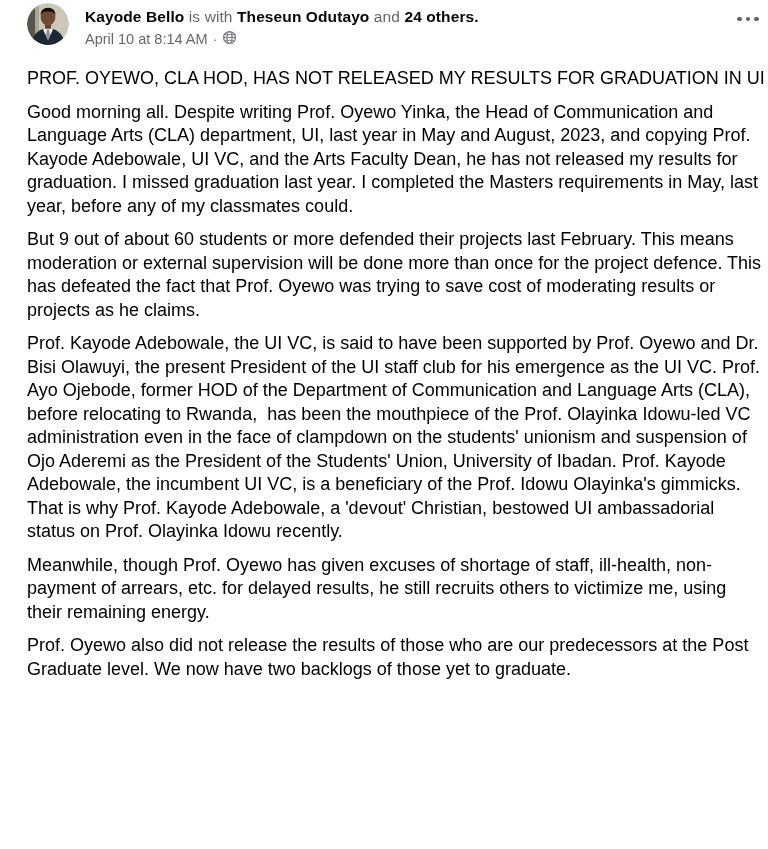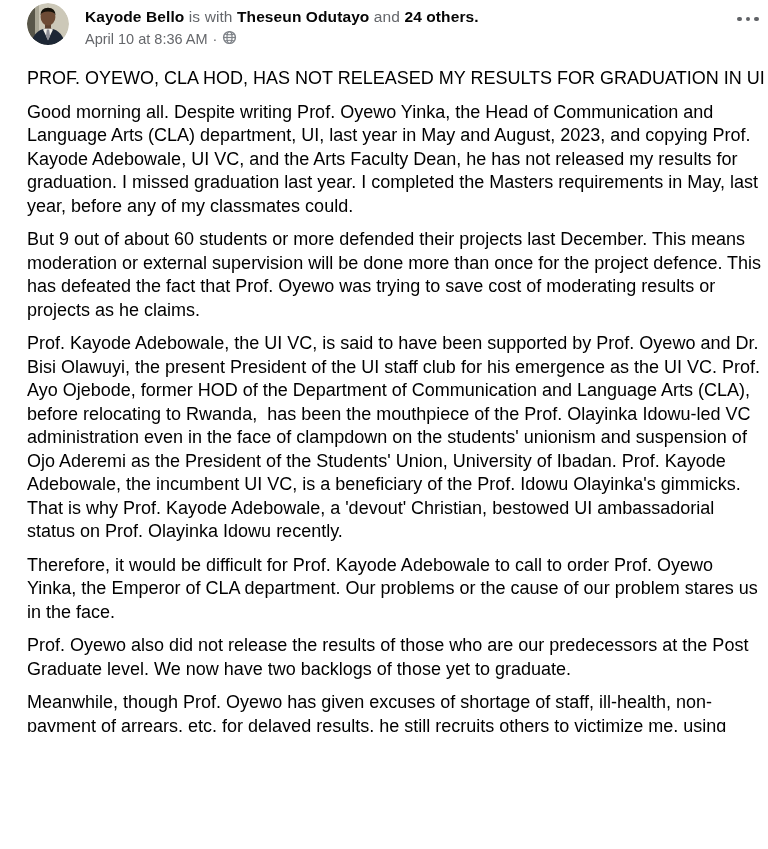--- a/index.html
+++ b/index.html
@@ -133,21 +133,21 @@
     </div>
 
     <div class="header-text">
       <div class="name-line">
         <span class="bold">Kayode Bello</span>
         <span class="plain">is with</span>
         <span class="bold">Theseun Odutayo</span>
         <span class="plain">and</span> <span class="bold">24 others</span><span class="bold">.</span>
       </div>
       <div class="meta-line">
-        <span class="timestamp">April 10 at 8:36 AM</span>
+        <span class="timestamp">April 10 at 8:14 AM</span>
         <span class="sep">·</span>
         <span class="globe-icon-svg">
           <svg width="15" height="15" viewBox="0 0 16 16">
             <circle cx="8" cy="8" r="6.3" fill="none" stroke="#7e8288" stroke-width="1.5"></circle>
             <ellipse cx="8" cy="8" rx="2.7" ry="6.3" fill="none" stroke="#7e8288" stroke-width="1.3"></ellipse>
             <line x1="1.7" y1="8" x2="14.3" y2="8" stroke="#7e8288" stroke-width="1.3"></line>
             <path d="M3 4.2 Q8 6 13 4.2" fill="none" stroke="#7e8288" stroke-width="1.1"></path>
             <path d="M3 11.8 Q8 10 13 11.8" fill="none" stroke="#7e8288" stroke-width="1.1"></path>
           </svg>
         </span>
@@ -158,22 +158,21 @@
       <span class="dot"></span>
       <span class="dot"></span>
       <span class="dot"></span>
     </div>
 
   </div>
 
   <div class="post-body">
       <p class="para">PROF. OYEWO, CLA HOD, HAS NOT RELEASED MY RESULTS FOR GRADUATION IN UI</p>
       <p class="para">Good morning all. Despite writing Prof. Oyewo Yinka, the Head of Communication and Language Arts (CLA) department, UI, last year in May and August, 2023, and copying Prof. Kayode Adebowale, UI VC, and the Arts Faculty Dean, he has not released my results for graduation. I missed graduation last year. I completed the Masters requirements in May, last year, before any of my classmates could.</p>
-      <p class="para">But 9 out of about 60 students or more defended their projects last December. This means moderation or external supervision will be done more than once for the project defence. This has defeated the fact that Prof. Oyewo was trying to save cost of moderating results or projects as he claims.</p>
+      <p class="para">But 9 out of about 60 students or more defended their projects last February. This means moderation or external supervision will be done more than once for the project defence. This has defeated the fact that Prof. Oyewo was trying to save cost of moderating results or projects as he claims.</p>
       <p class="para">Prof. Kayode Adebowale, the UI VC, is said to have been supported by Prof. Oyewo and Dr. Bisi Olawuyi, the present President of the UI staff club for his emergence as the UI VC. Prof. Ayo Ojebode, former HOD of the Department of Communication and Language Arts (CLA), before relocating to Rwanda,  has been the mouthpiece of the Prof. Olayinka Idowu-led VC administration even in the face of clampdown on the students' unionism and suspension of Ojo Aderemi as the President of the Students' Union, University of Ibadan. Prof. Kayode Adebowale, the incumbent UI VC, is a beneficiary of the Prof. Idowu Olayinka's gimmicks. That is why Prof. Kayode Adebowale, a 'devout' Christian, bestowed UI ambassadorial status on Prof. Olayinka Idowu recently.</p>
-      <p class="para">Therefore, it would be difficult for Prof. Kayode Adebowale to call to order Prof. Oyewo Yinka, the Emperor of CLA department. Our problems or the cause of our problem stares us in the face.</p>
+      <p class="para">Meanwhile, though Prof. Oyewo has given excuses of shortage of staff, ill-health, non-payment of arrears, etc. for delayed results, he still recruits others to victimize me, using their remaining energy.</p>
       <p class="para">Prof. Oyewo also did not release the results of those who are our predecessors at the Post Graduate level. We now have two backlogs of those yet to graduate.</p>
-      <p class="para">Meanwhile, though Prof. Oyewo has given excuses of shortage of staff, ill-health, non-payment of arrears, etc. for delayed results, he still recruits others to victimize me, using their remaining energy.</p>
     </div>
 
   <div class="edge-line"></div>
 
 </div>
 
 </body></html>

